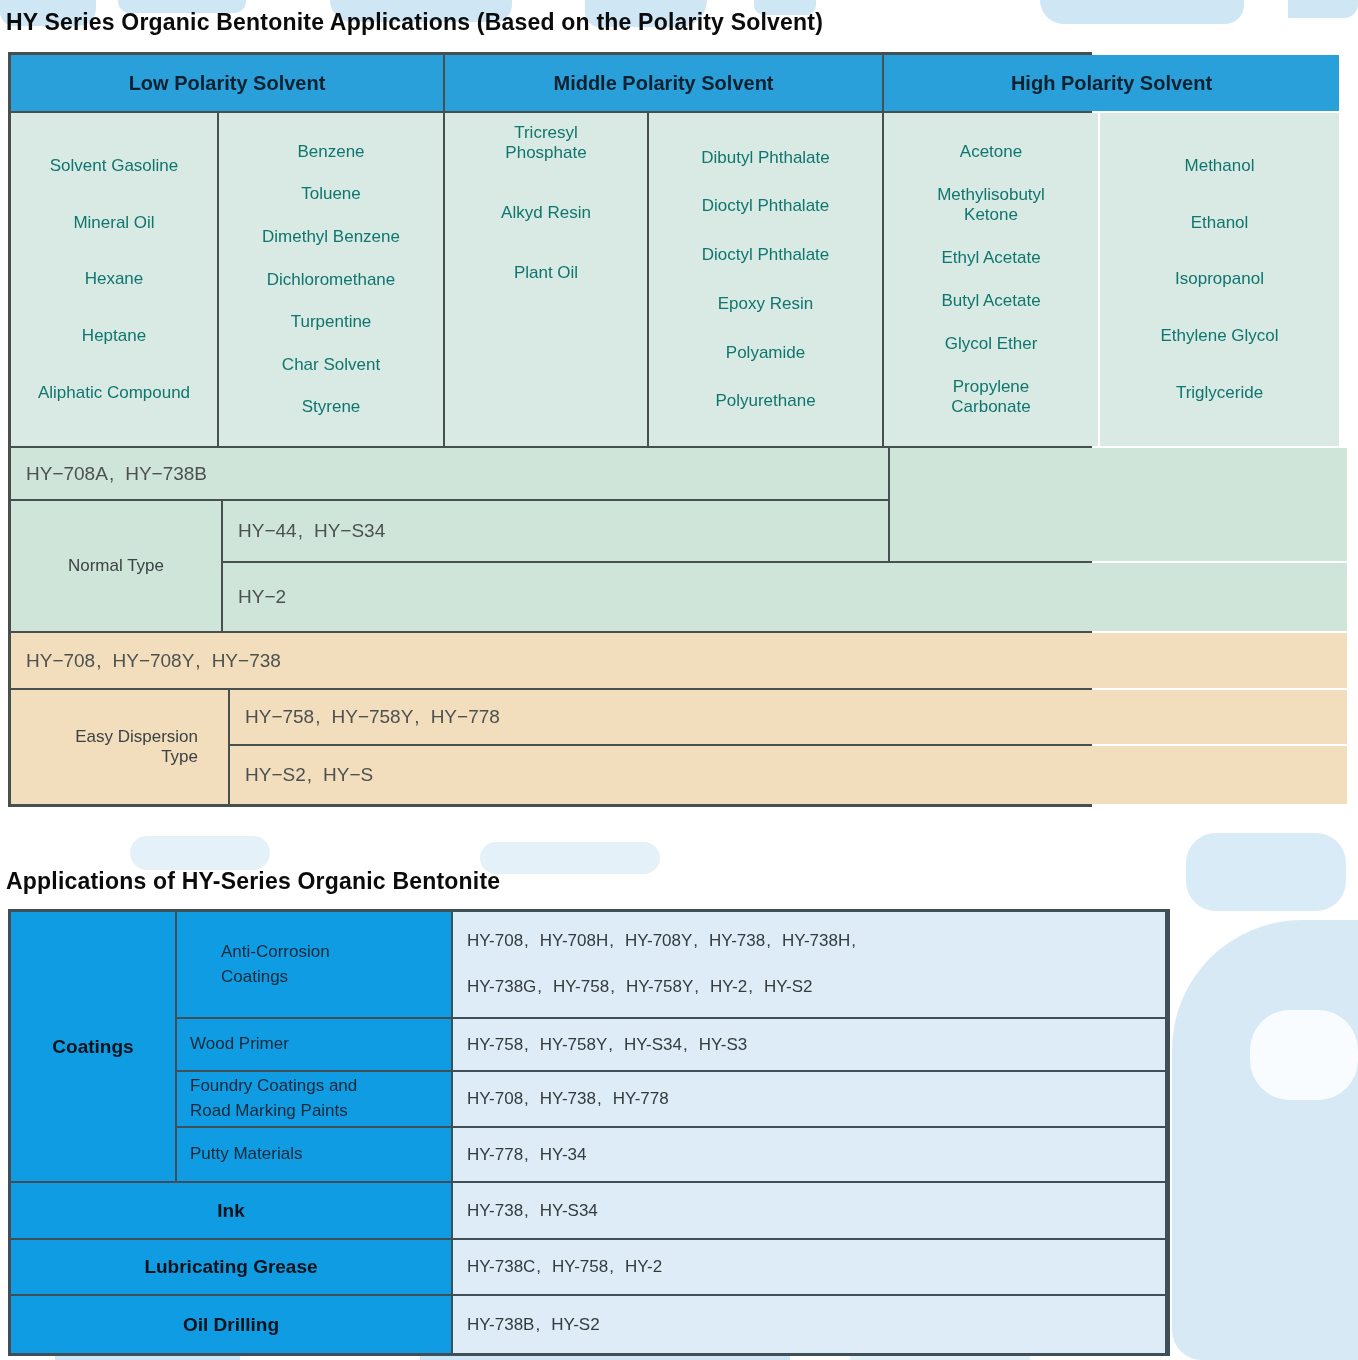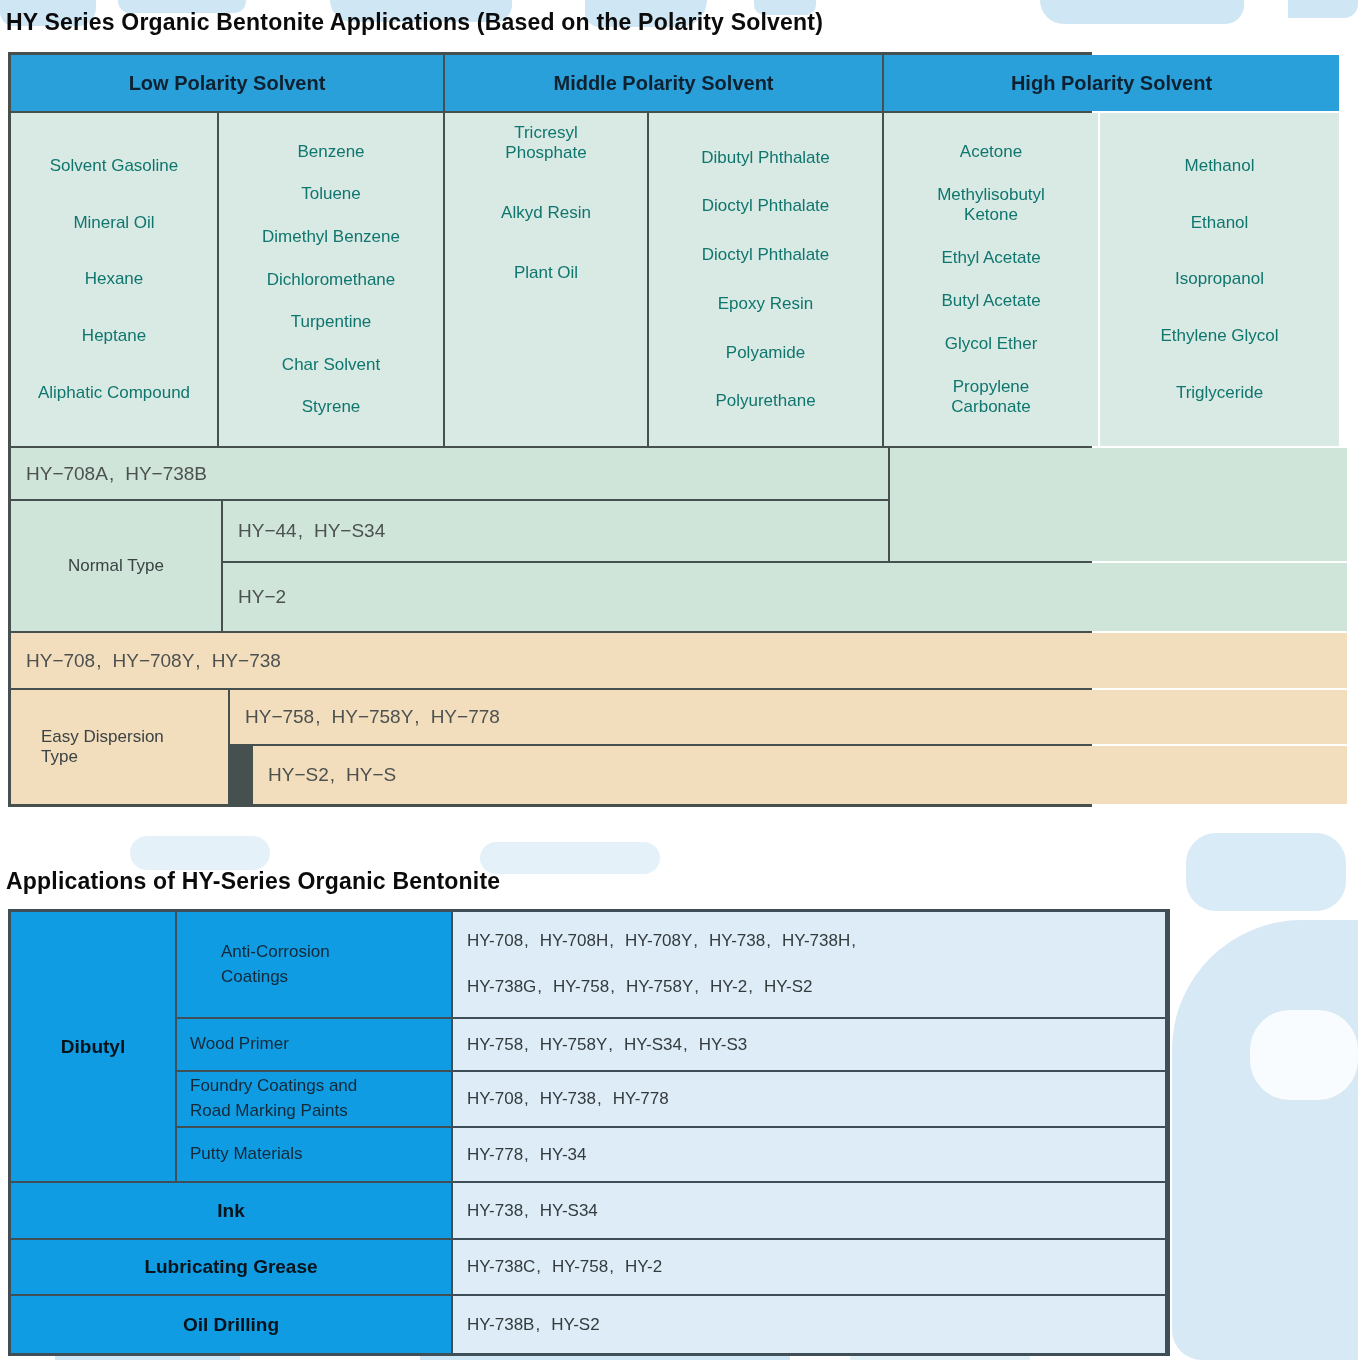--- a/index.html
+++ b/index.html
@@ -46,21 +46,21 @@
     display:grid; grid-template-columns:217px 1117px;
     grid-template-rows:55px 54px 58px; gap:2px;
   }
   .ocell { background:#f2ddbc; }
   .codes {
     display:flex; align-items:center; padding-left:15px;
     font-size:19px; color:#4c5150;
   }
   .sep { padding:0 11px 0 1px; }
   .type {
-    display:flex; align-items:center; justify-content:center; text-align:left;
+    display:flex; align-items:center; justify-content:center; text-align:right;
     font-size:17px; color:#3b4345; padding:0 30px; box-sizing:border-box;
   }
 
   
   .table2 {
     left:8px; top:909px; width:1162px;
     background:#3f4e57; padding:3px; box-sizing:border-box;
     display:grid;
     grid-template-columns:164px 274px 712px;
     grid-template-rows:105px 51px 54px 53px 55px 54px 57px;
@@ -184,32 +184,32 @@
           <span class="code">HY−738</span>
         </div>
       <div class="ocell type" style="grid-column:1;grid-row:2/4;">Easy Dispersion Type</div>
       <div class="ocell codes" style="grid-column:2;grid-row:2;">
           <span class="code">HY−758</span>
           <span class="sep">,</span>
           <span class="code">HY−758Y</span>
           <span class="sep">,</span>
           <span class="code">HY−778</span>
         </div>
-      <div class="ocell codes" style="grid-column:2;grid-row:3;margin-left:23px;">
+      <div class="ocell codes" style="grid-column:2;grid-row:3;">
           <span class="code">HY−S2</span>
           <span class="sep">,</span>
           <span class="code">HY−S</span>
         </div>
     </div>
   </div>
 
   <div class="title" style="left:6px;top:868px;">Applications of HY-Series Organic Bentonite</div>
 
   <div class="table-wrap table2">
-    <div class="bluecell cat" style="grid-column:1;grid-row:1/5;">Dibutyl</div>
+    <div class="bluecell cat" style="grid-column:1;grid-row:1/5;">Coatings</div>
 
     <div class="bluecell sub" style="grid-column:2;grid-row:1;padding-left:44px;">
       <span class="lbl lbl-narrow">Anti-Corrosion Coatings</span>
     </div>
     <div class="valcell multiline" style="grid-column:3;grid-row:1;"><span class="code">HY-708</span><span class="sep">,</span><span class="code">HY-708H</span><span class="sep">,</span><span class="code">HY-708Y</span><span class="sep">,</span><span class="code">HY-738</span><span class="sep">,</span><span class="code">HY-738H</span><span class="sep">,</span><br><span class="code">HY-738G</span><span class="sep">,</span><span class="code">HY-758</span><span class="sep">,</span><span class="code">HY-758Y</span><span class="sep">,</span><span class="code">HY-2</span><span class="sep">,</span><span class="code">HY-S2</span></div>
 
     <div class="bluecell sub" style="grid-column:2;grid-row:2;">
       <span class="lbl">Wood Primer</span>
     </div>
     <div class="valcell" style="grid-column:3;grid-row:2;">

